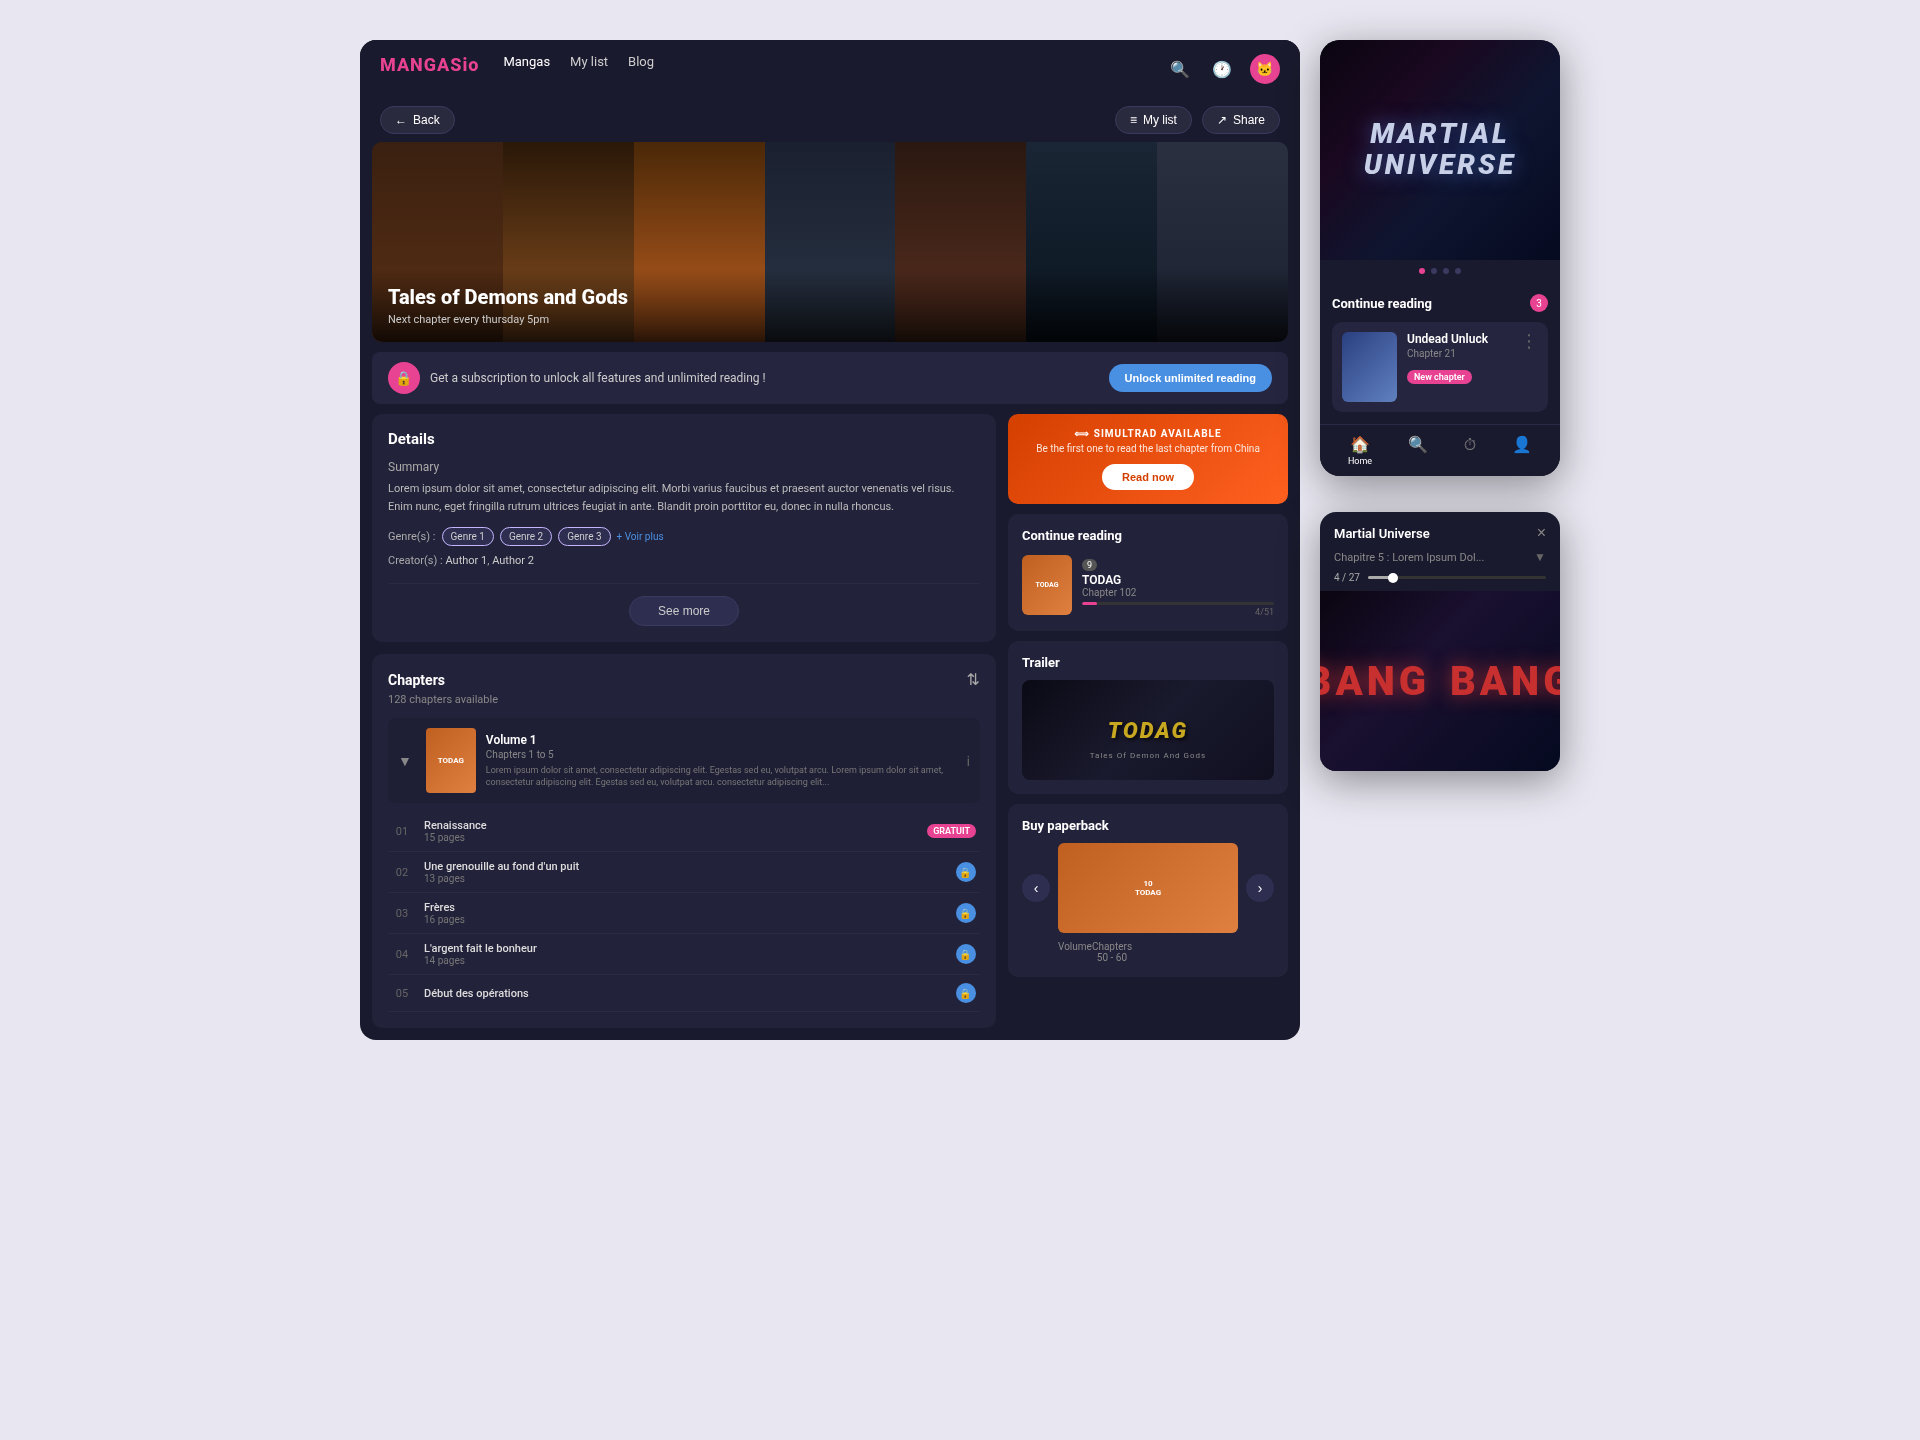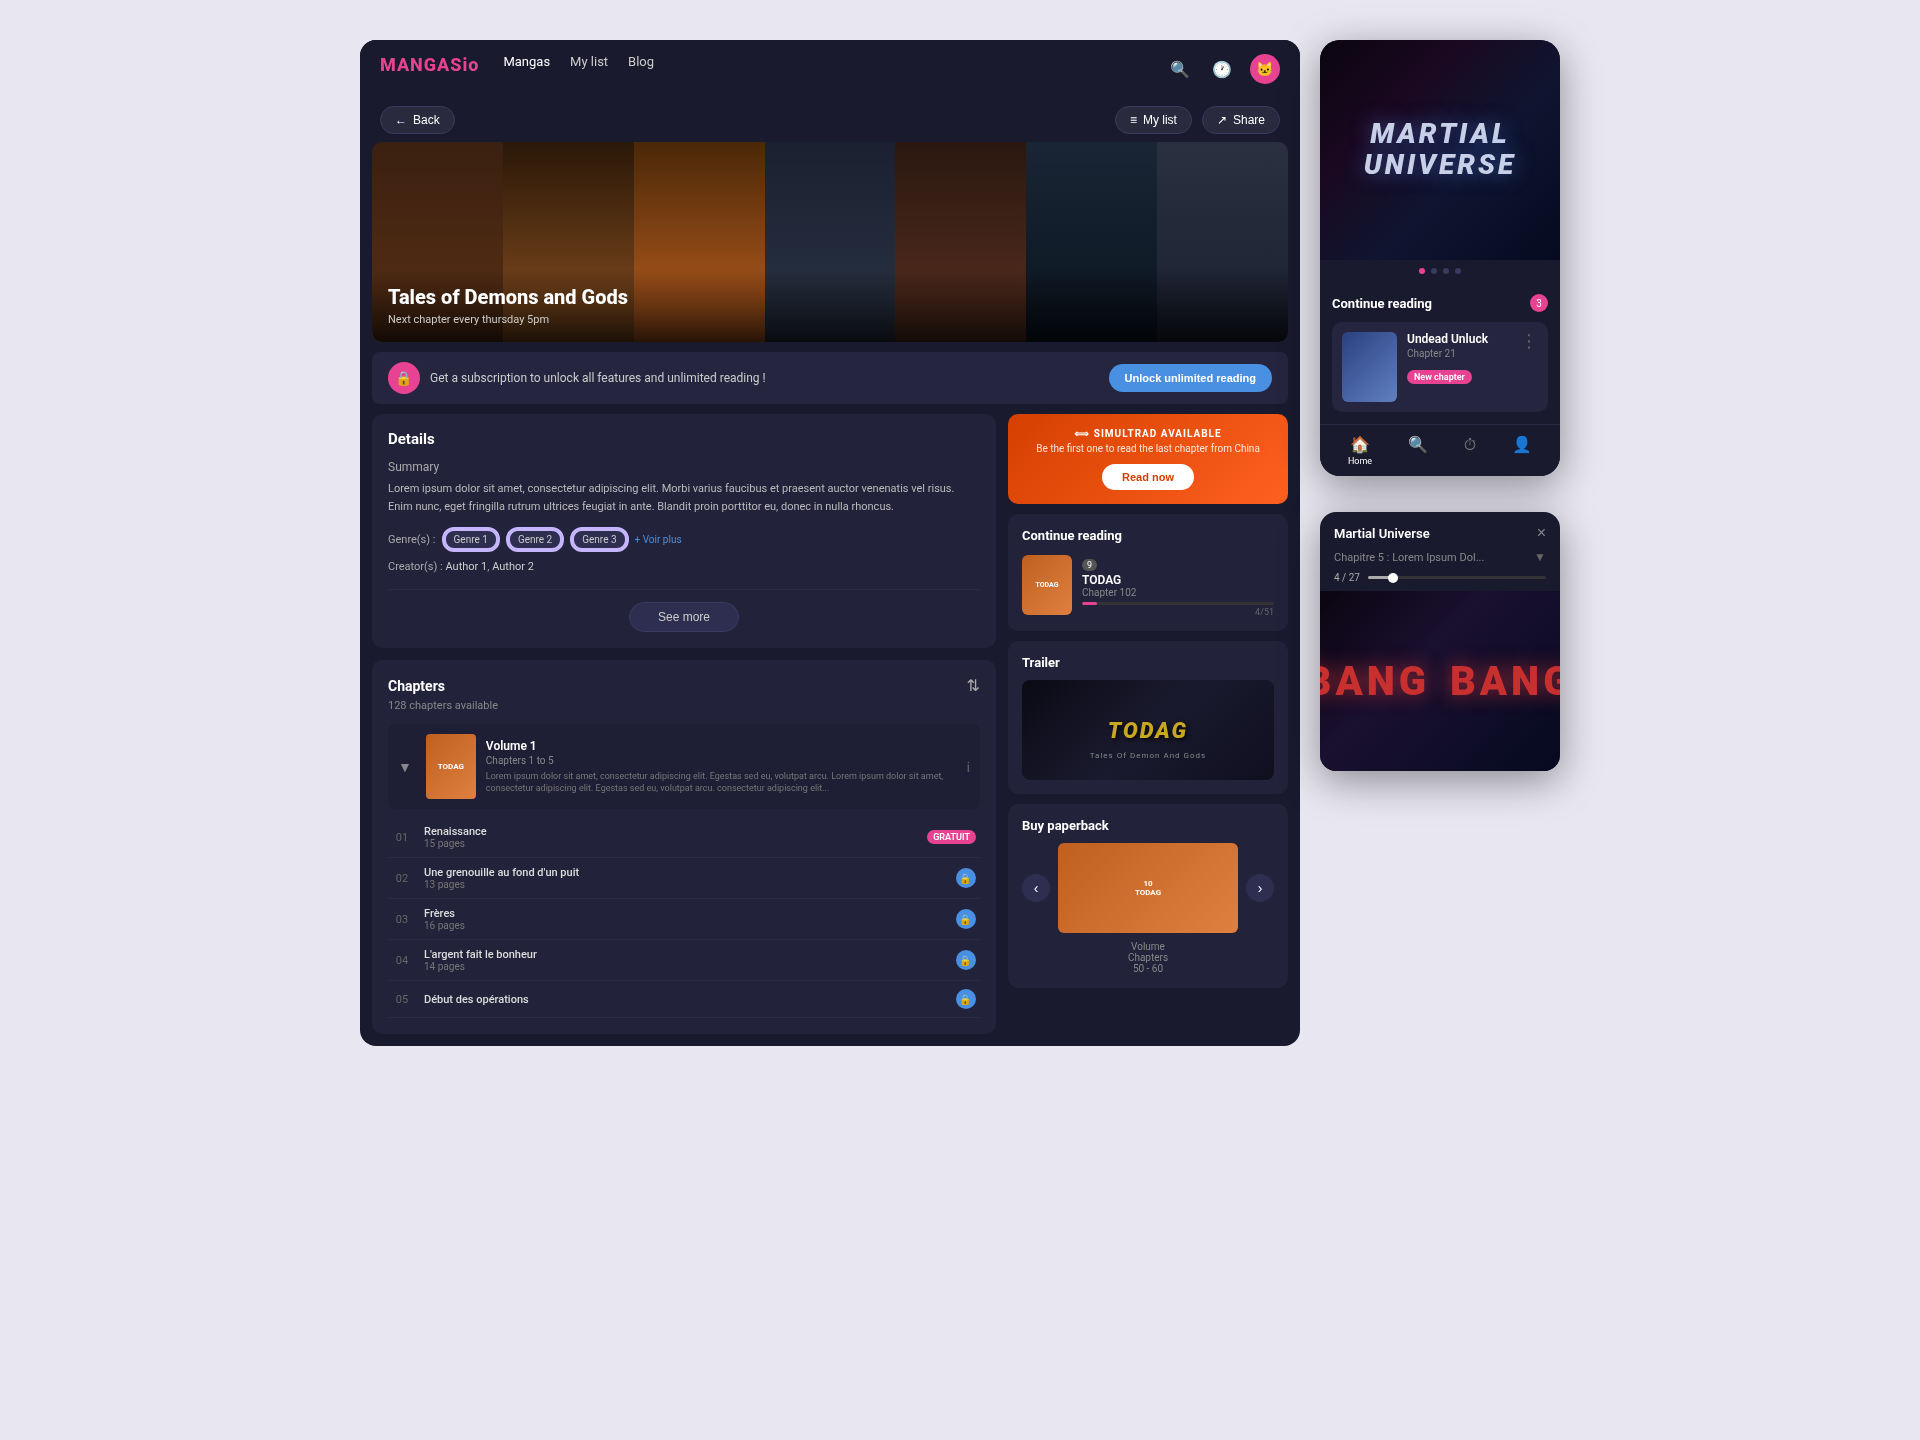--- a/index.html
+++ b/index.html
@@ -245,21 +245,21 @@
     .genre-label {
       color: #aaa;
       font-size: 11px;
     }
     .genre-tag {
       background: #2e2e50;
       color: #ccc;
       font-size: 10px;
       padding: 3px 8px;
       border-radius: 12px;
-      border: 4px solid #c4b5fd;
+      border: 1px solid #c4b5fd;
     }
     .see-more-link {
       color: #4a90e2;
       font-size: 10px;
       cursor: pointer;
     }
     .creator-row {
       color: #aaa;
       font-size: 11px;
       margin-bottom: 16px;
@@ -587,21 +587,20 @@
       color: #fff;
       font-size: 9px;
       font-weight: 700;
       text-align: center;
     }
     .buy-labels {
       display: flex;
       justify-content: flex-start;
       margin-top: 8px;
       padding: 0 36px;
-      flex-direction: column;
     }
     .buy-label {
       color: #888;
       font-size: 10px;
       text-align: center;
     }
     
     .right-panels {
       display: flex;
       flex-direction: column;

